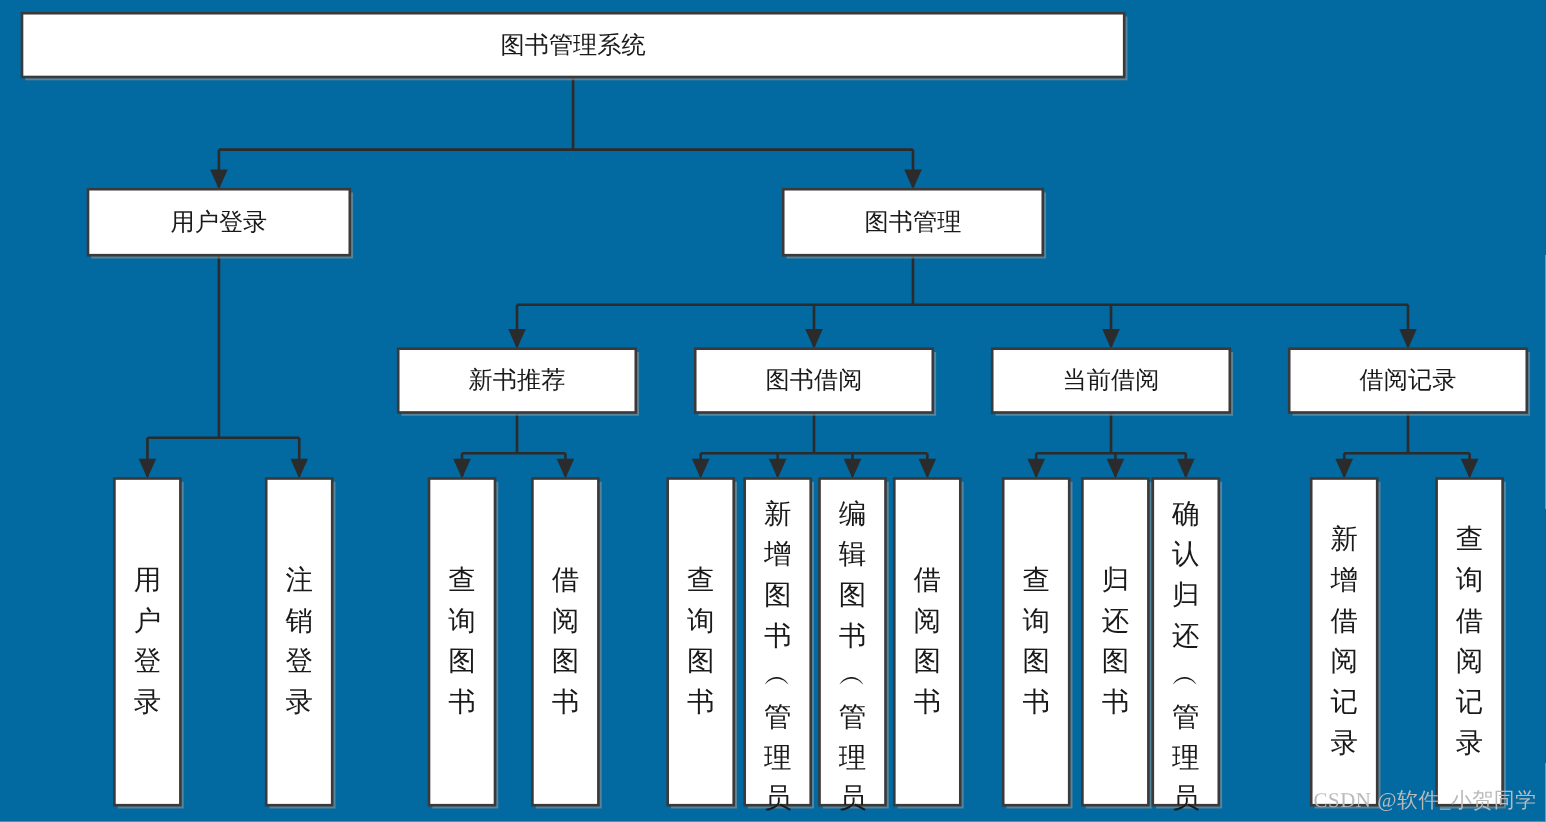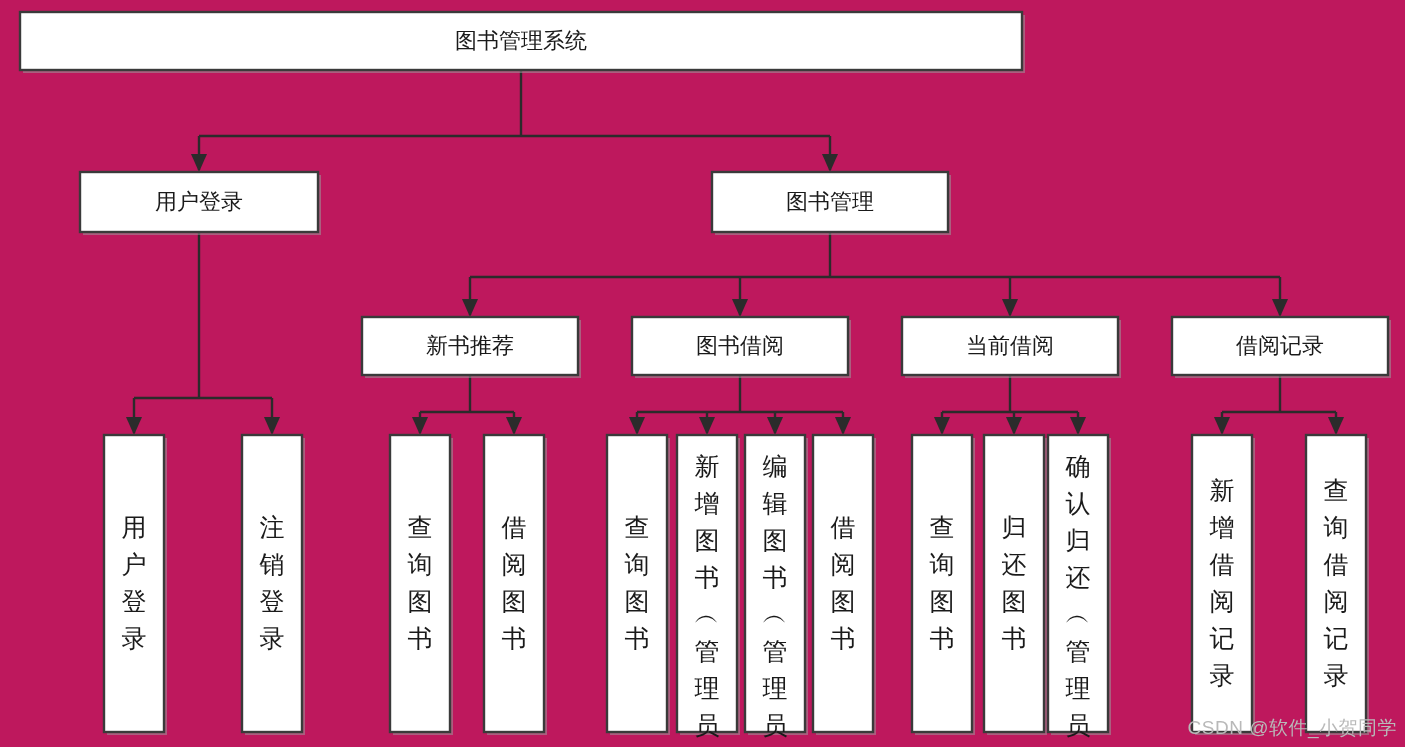--- a/index.html
+++ b/index.html
@@ -10,21 +10,21 @@
   body {
     width: 1405px;
     height: 747px;
     font-family: "Liberation Sans", "DejaVu Sans", sans-serif;
     overflow: hidden;
   }
   #diagram-root {
     position: relative;
     width: 1405px;
     height: 747px;
-    background: #be185d;
+    background: #0369a1;
   }
   svg#tree-svg {
     position: absolute;
     left: 0;
     top: 0;
     width: 1405px;
     height: 747px;
     display: block;
   }
   .node-box {
@@ -56,21 +56,21 @@
   .leaf-label {
     font-family: "Liberation Sans", "DejaVu Sans", sans-serif;
     font-size: 25px;
     fill: #1a1a1a;
     text-anchor: middle;
   }
   .watermark {
     position: absolute;
     right: 8px;
     bottom: 6px;
-    font-family: Liberation Sans, sans-serif;
+    font-family: Liberation Serif, serif;
     font-size: 19px;
     color: #b9b9b9;
     white-space: nowrap;
     letter-spacing: 0.5px;
     user-select: none;
   }
 </style>
 </head>
 <body>
 

